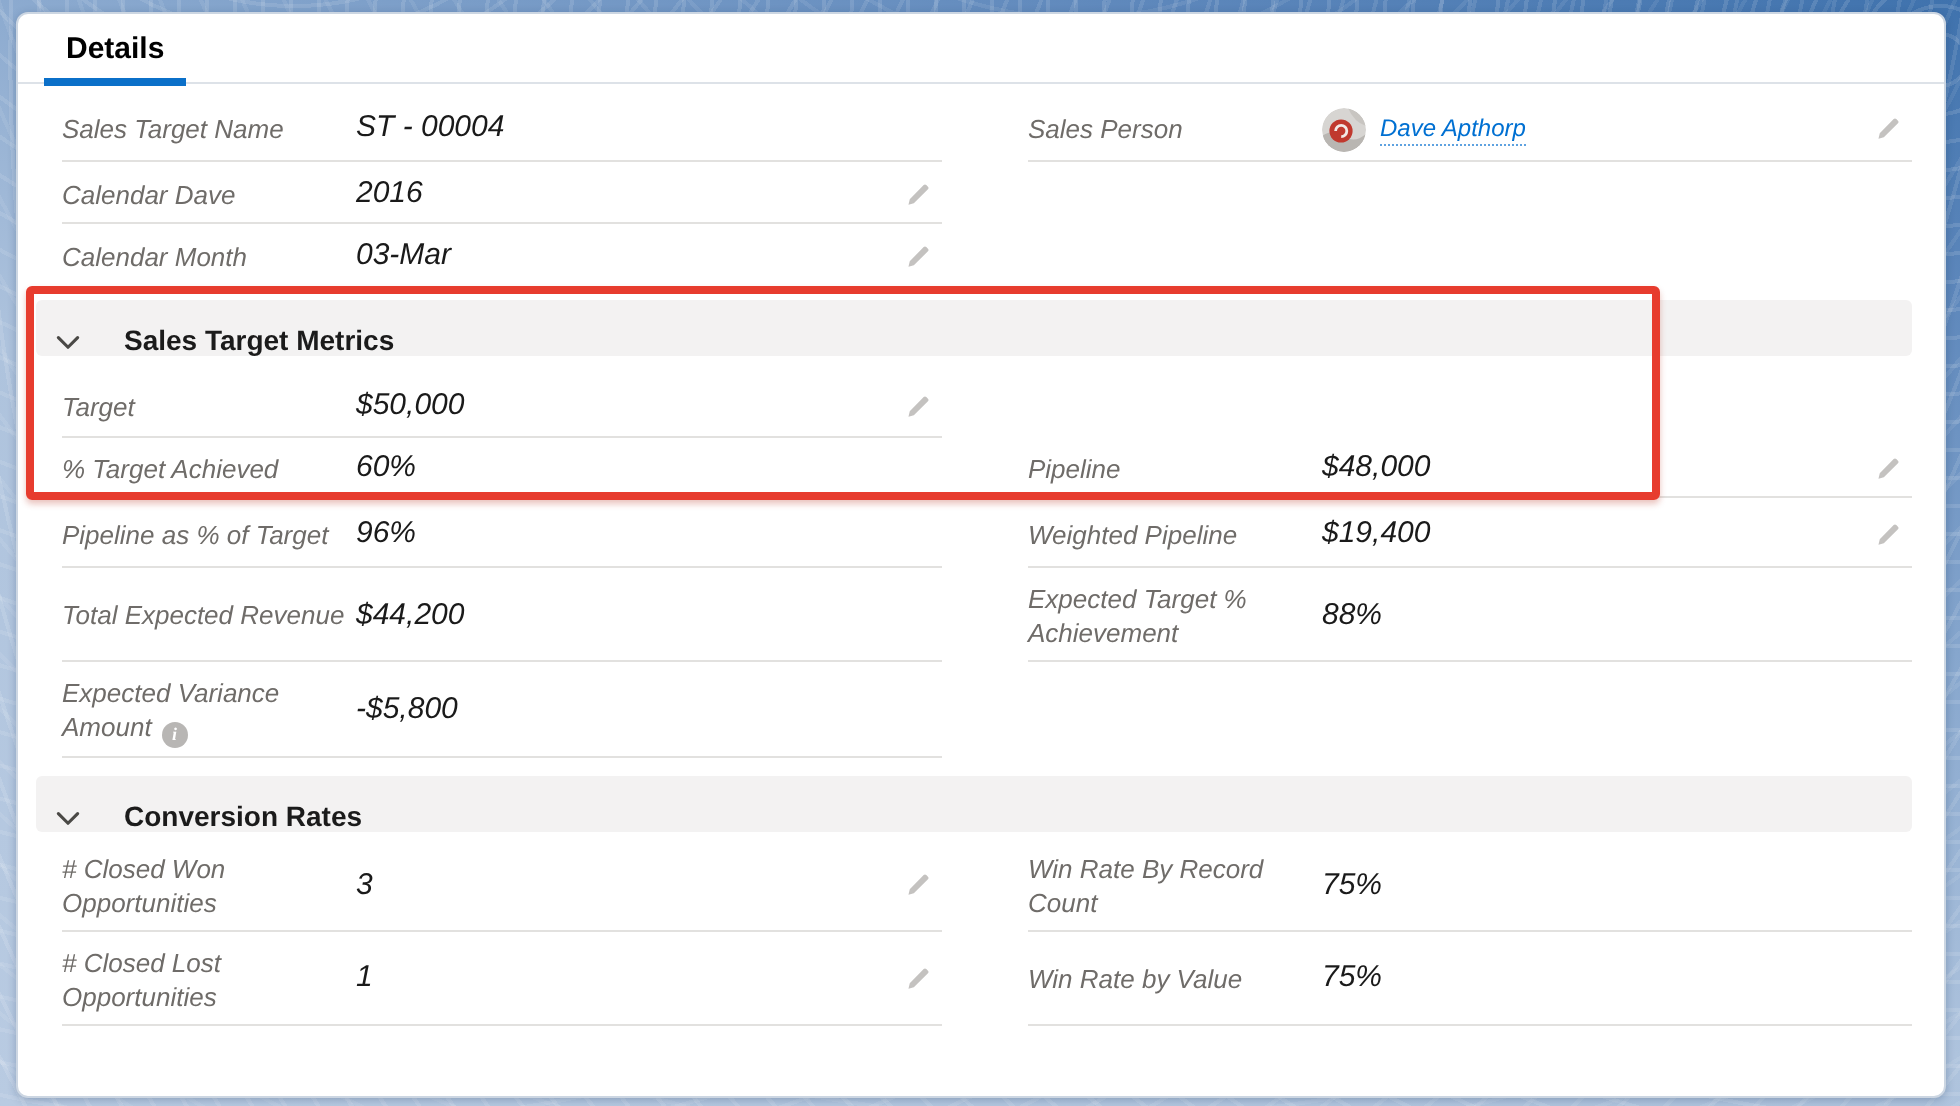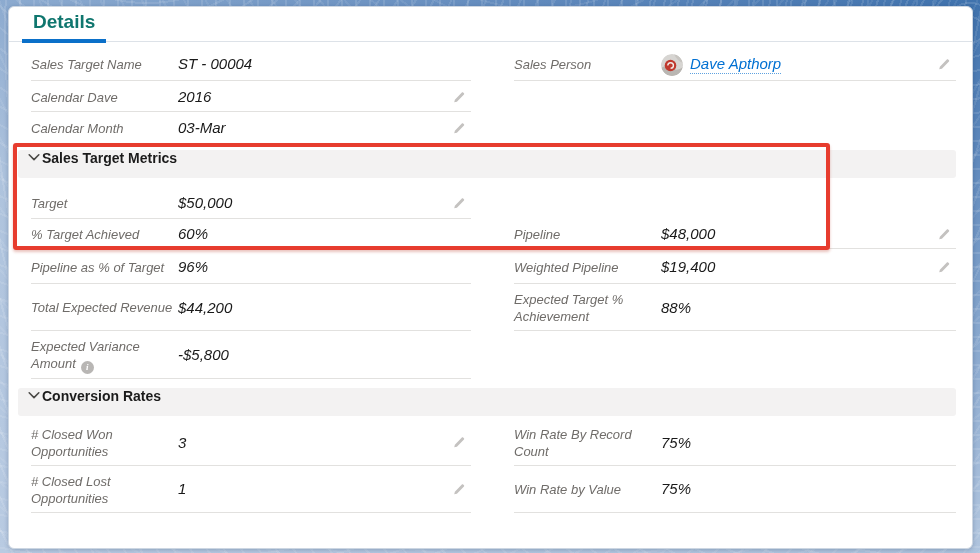--- a/index.html
+++ b/index.html
@@ -12,47 +12,47 @@
       repeating-radial-gradient(circle at 15% -140px, transparent 0 14px, rgba(255,255,255,.10) 14px 16px),
       repeating-radial-gradient(circle at 55% -180px, transparent 0 17px, rgba(255,255,255,.08) 17px 19px),
       repeating-radial-gradient(circle at 99% 30px, transparent 0 12px, rgba(255,255,255,.12) 12px 14px);}
 
   .panel{position:absolute;left:8px;top:6px;width:963px;height:541px;background:#ffffff;
     border:1px solid #ccd6e2;border-radius:6px;box-shadow:0 1px 4px rgba(20,50,90,.28);
     overflow:hidden;}
 
   
   .tabbar{height:34px;border-bottom:1px solid #dde2e8;display:flex;align-items:flex-end;padding-left:13px;}
-  .tab{position:relative;padding:7px 11px 8px;font-size:19px;font-weight:700;color:#0f766e;cursor:pointer;}
+  .tab{position:relative;padding:7px 11px 8px;font-size:15px;font-weight:700;color:#000000;cursor:pointer;}
   .tab.active::after{content:"";position:absolute;left:0;right:0;bottom:-2px;height:4px;background:#0b70c9;}
 
   
   .content{padding:0 16px 0 22px;}
   .grid{display:grid;grid-template-columns:440px 1fr;column-gap:43px;}
   .cell{box-sizing:border-box;display:flex;align-items:center;
     padding:6px 2px 4px 0;border-bottom:1px solid #e2e1df;font-style:italic;}
   .cell.empty{border-bottom:none;}
   .lbl{flex:0 0 147px;width:147px;font-size:13px;color:#6f6c69;line-height:1.3;padding-top:2px;}
   .val{font-size:15px;color:#1a1a1a;line-height:1.25;}
   .pencil{margin-left:auto;align-self:center;margin-right:4px;cursor:pointer;display:flex;}
   .mh39{min-height:39px}.mh31{min-height:31px}.mh32{min-height:32px}.mh41{min-height:41px}
   .mh30{min-height:30px}.mh35{min-height:35px}.mh36{min-height:36px}.mh44{min-height:44px}
   .mh47{min-height:47px}.mh38{min-height:38px}
   .pt11{padding-top:11px}.pt14{padding-top:14px}.pt9{padding-top:9px}
 
   
   .section-head{grid-column:1 / -1;margin:6px 0 0 -13px;height:28px;background:#f3f2f2;
-    border-radius:3px;display:flex;align-items:flex-start;gap:1px;padding-left:9px;cursor:pointer;}
+    border-radius:3px;display:flex;align-items:flex-end;gap:21px;padding-left:9px;cursor:pointer;}
   .section-head .title{font-size:14px;font-weight:700;color:#1b1b1b;}
   .mt9{margin-top:9px}
 
   
   .person{display:flex;align-items:center;gap:7px;}
   .avatar{width:22px;height:22px;display:flex;border-radius:50%;overflow:hidden;}
-  .link{font-size:15px;color:#0070d2;text-decoration:none;border-bottom:1px dotted #5ea2e0;cursor:pointer;}
+  .link{font-size:12px;color:#0070d2;text-decoration:none;border-bottom:1px dotted #5ea2e0;cursor:pointer;}
 
   
   .info{display:inline-flex;align-items:center;justify-content:center;width:13px;height:13px;
     border-radius:50%;background:#b8b6b4;color:#ffffff;font-size:9px;font-weight:700;
     font-family:"Liberation Serif", serif;margin-left:5px;vertical-align:-2px;cursor:pointer;}
 
   
   .highlight-box{position:absolute;left:4px;top:136px;width:817px;height:107px;
     border:4px solid #e73c2e;border-radius:3px;box-shadow:0 2px 3px rgba(180,40,20,.28);
     z-index:5;pointer-events:none;box-sizing:border-box;}

